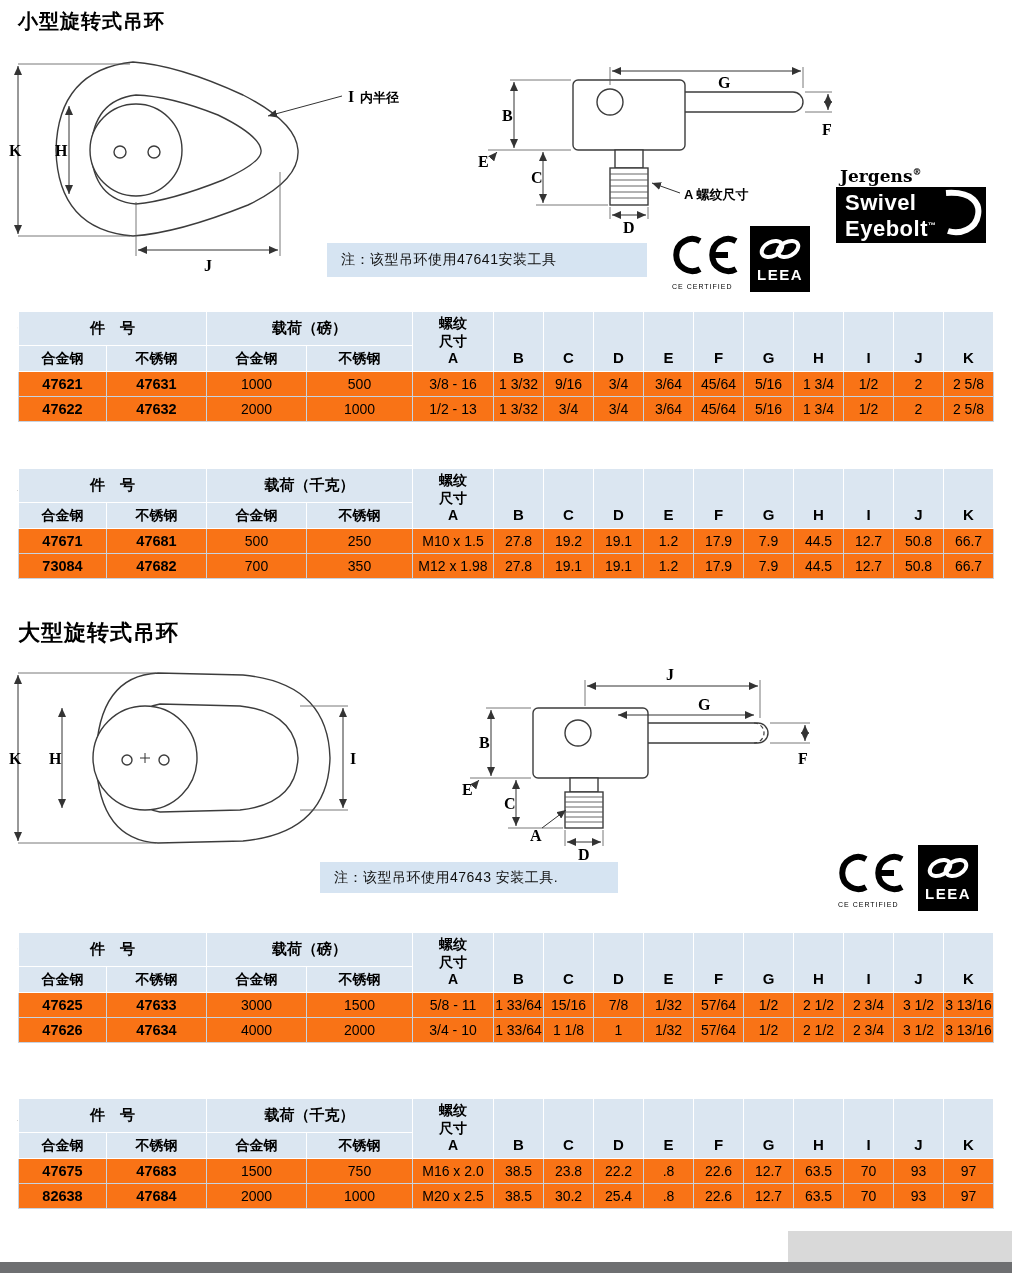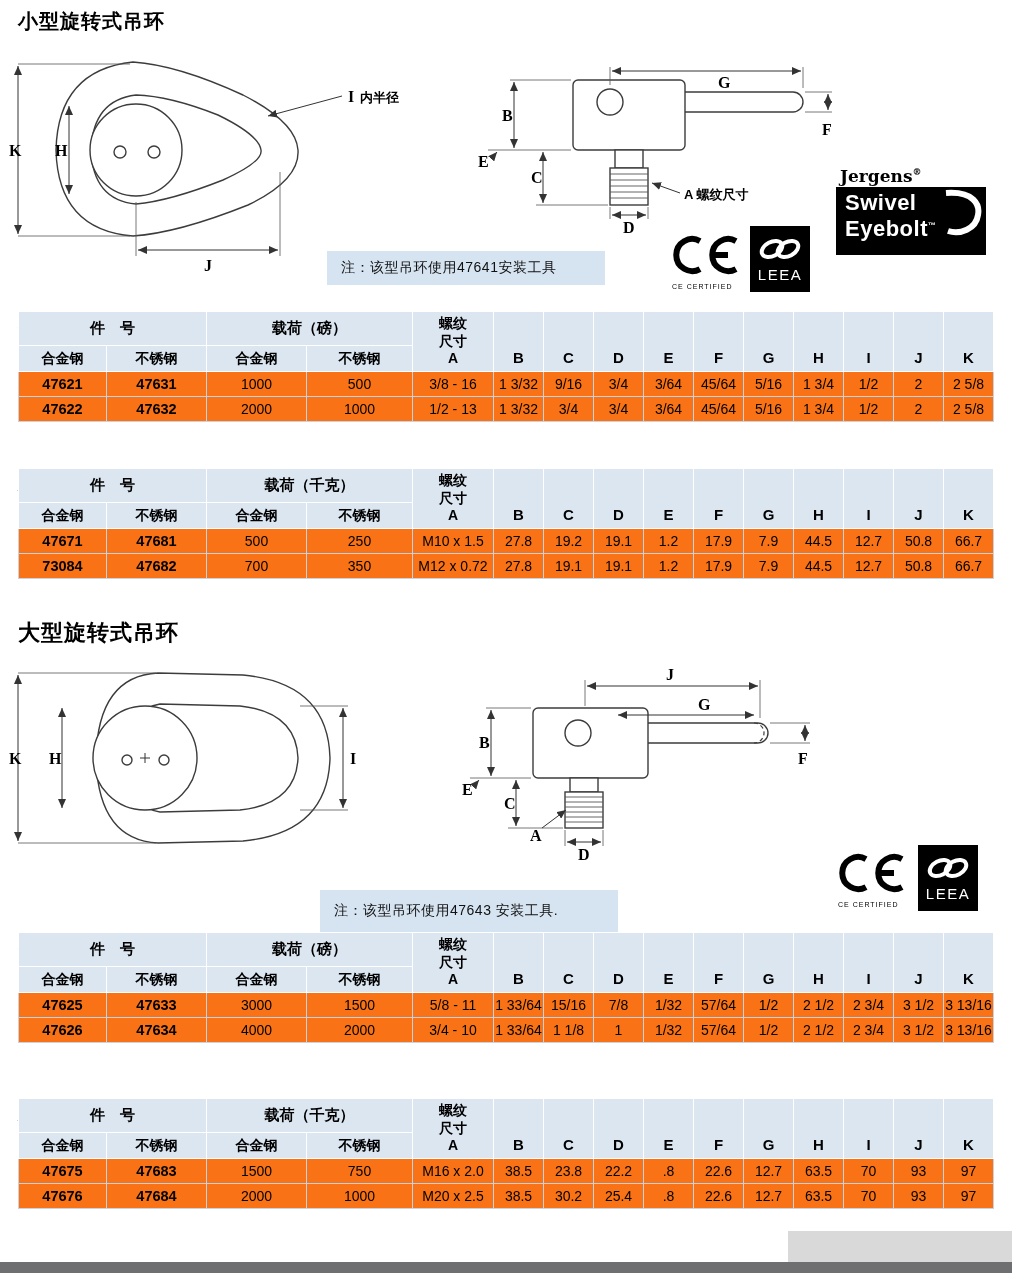--- a/index.html
+++ b/index.html
@@ -30,28 +30,28 @@
   svg .dim { stroke:#333; stroke-width:1; fill:none; }
   svg .dimdash { stroke:#3c3c3c; stroke-width:1.2; fill:none; stroke-dasharray:4 3; }
   svg .ext { stroke:#555; stroke-width:0.8; }
   svg .hatch { stroke:#555; stroke-width:0.9; }
   svg .dimlbl { font-family:"Liberation Serif", serif; font-size:16px; font-weight:bold; fill:#000; }
   svg .anno { font-family:"Liberation Sans", sans-serif; font-size:13px; font-weight:bold; fill:#000; }
   
   .jergens { width:152px; }
   .jscript { font-family:"DejaVu Serif", serif; font-weight:bold; font-size:17px; padding-left:4px; }
   .reg { font-size:9px; vertical-align:super; }
-  .jbox { position:relative; width:150px; height:68px; background:#000; color:#fff; padding:4px 0 0 9px; margin-top:1px; overflow:hidden; }
+  .jbox { position:relative; width:150px; height:56px; background:#000; color:#fff; padding:4px 0 0 9px; margin-top:1px; overflow:hidden; }
   .jline1, .jline2 { font-size:22px; font-weight:bold; line-height:23px; letter-spacing:0.5px; position:relative; z-index:2; }
   .tm { font-size:8px; vertical-align:super; }
   .jhook { position:absolute; right:2px; top:2px; z-index:1; }
   .ce { width:80px; }
   .ce-cert { font-size:7px; letter-spacing:1px; margin-top:2px; margin-left:2px; }
   .leea { width:60px; height:66px; background:#000; display:flex; flex-direction:column; align-items:center; justify-content:center; gap:3px; }
-  .leea-text { color:#fff; font-weight:normal; font-size:15px; letter-spacing:1.5px; }
+  .leea-text { color:#fff; font-weight:bold; font-size:15px; letter-spacing:1.5px; }
   .footer-gray { background:#d9d9d9; }
   .footer-bar { background:#6e6f71; }
 </style>
 </head>
 <body>
 
 <div class="abs title-small" style="left:18px;top:8px">小型旋转式吊环</div>
 
 <svg class="abs" style="left:8px;top:50px" width="420" height="225" viewBox="0 0 420 225">
   <defs>
@@ -120,21 +120,21 @@
 
   <line class="ext" x1="337" y1="37" x2="364" y2="37"></line>
   <line class="ext" x1="337" y1="57" x2="364" y2="57"></line>
   <line class="dim" x1="360" y1="39" x2="360" y2="55" marker-start="url(#m2)" marker-end="url(#m2)"></line>
   <text class="dimlbl" x="354" y="80">F</text>
 
   <line class="dim" x1="212" y1="138" x2="184" y2="128" marker-end="url(#m2)"></line>
   <text class="anno" x="216" y="144">A 螺纹尺寸</text>
 </svg>
 
-<div class="abs note-box" style="left:327px;top:251px;width:278px;height:34px">注：该型吊环使用47641安装工具</div>
+<div class="abs note-box" style="left:327px;top:243px;width:320px;height:34px">注：该型吊环使用47641安装工具</div>
 
 <div class="abs ce" style="left:670px;top:233px">
   <svg width="76" height="44" viewBox="0 0 76 44">
     <path d="M30,8 A16,16 0 1 0 30,36" fill="none" stroke="#000" stroke-width="6"></path>
     <path d="M66,8 A16,16 0 1 0 66,36" fill="none" stroke="#000" stroke-width="6"></path>
     <line x1="44" y1="22" x2="58" y2="22" stroke="#000" stroke-width="6"></line>
   </svg>
   <div class="ce-cert">CE CERTIFIED</div>
 </div>
 
@@ -285,21 +285,21 @@
         <td>44.5</td>
         <td>12.7</td>
         <td>50.8</td>
         <td>66.7</td>
       </tr>
       <tr>
         <td class="partno">73084</td>
         <td class="partno">47682</td>
         <td>700</td>
         <td>350</td>
-        <td>M12 x 0.72</td>
+        <td>M12 x 1.98</td>
         <td>27.8</td>
         <td>19.1</td>
         <td>19.1</td>
         <td>1.2</td>
         <td>17.9</td>
         <td>7.9</td>
         <td>44.5</td>
         <td>12.7</td>
         <td>50.8</td>
         <td>66.7</td>
@@ -381,21 +381,21 @@
 
   <line class="dim" x1="84" y1="168" x2="108" y2="150" marker-end="url(#m4)"></line>
   <text class="dimlbl" x="72" y="181">A</text>
 
   <line class="ext" x1="107" y1="170" x2="107" y2="186"></line>
   <line class="ext" x1="145" y1="170" x2="145" y2="186"></line>
   <line class="dim" x1="109" y1="182" x2="143" y2="182" marker-start="url(#m4)" marker-end="url(#m4)"></line>
   <text class="dimlbl" x="120" y="200">D</text>
 </svg>
 
-<div class="abs note-box" style="left:320px;top:890px;width:298px;height:42px">注：该型吊环使用47643 安装工具.</div>
+<div class="abs note-box" style="left:320px;top:862px;width:298px;height:31px">注：该型吊环使用47643 安装工具.</div>
 
 <div class="abs ce" style="left:836px;top:851px">
   <svg width="76" height="44" viewBox="0 0 76 44">
     <path d="M30,8 A16,16 0 1 0 30,36" fill="none" stroke="#000" stroke-width="6"></path>
     <path d="M66,8 A16,16 0 1 0 66,36" fill="none" stroke="#000" stroke-width="6"></path>
     <line x1="44" y1="22" x2="58" y2="22" stroke="#000" stroke-width="6"></line>
   </svg>
   <div class="ce-cert">CE CERTIFIED</div>
 </div>
 
@@ -531,21 +531,21 @@
         <td>22.2</td>
         <td>.8</td>
         <td>22.6</td>
         <td>12.7</td>
         <td>63.5</td>
         <td>70</td>
         <td>93</td>
         <td>97</td>
       </tr>
       <tr>
-        <td class="partno">47676</td>
+        <td class="partno">82638</td>
         <td class="partno">47684</td>
         <td>2000</td>
         <td>1000</td>
         <td>M20 x 2.5</td>
         <td>38.5</td>
         <td>30.2</td>
         <td>25.4</td>
         <td>.8</td>
         <td>22.6</td>
         <td>12.7</td>

